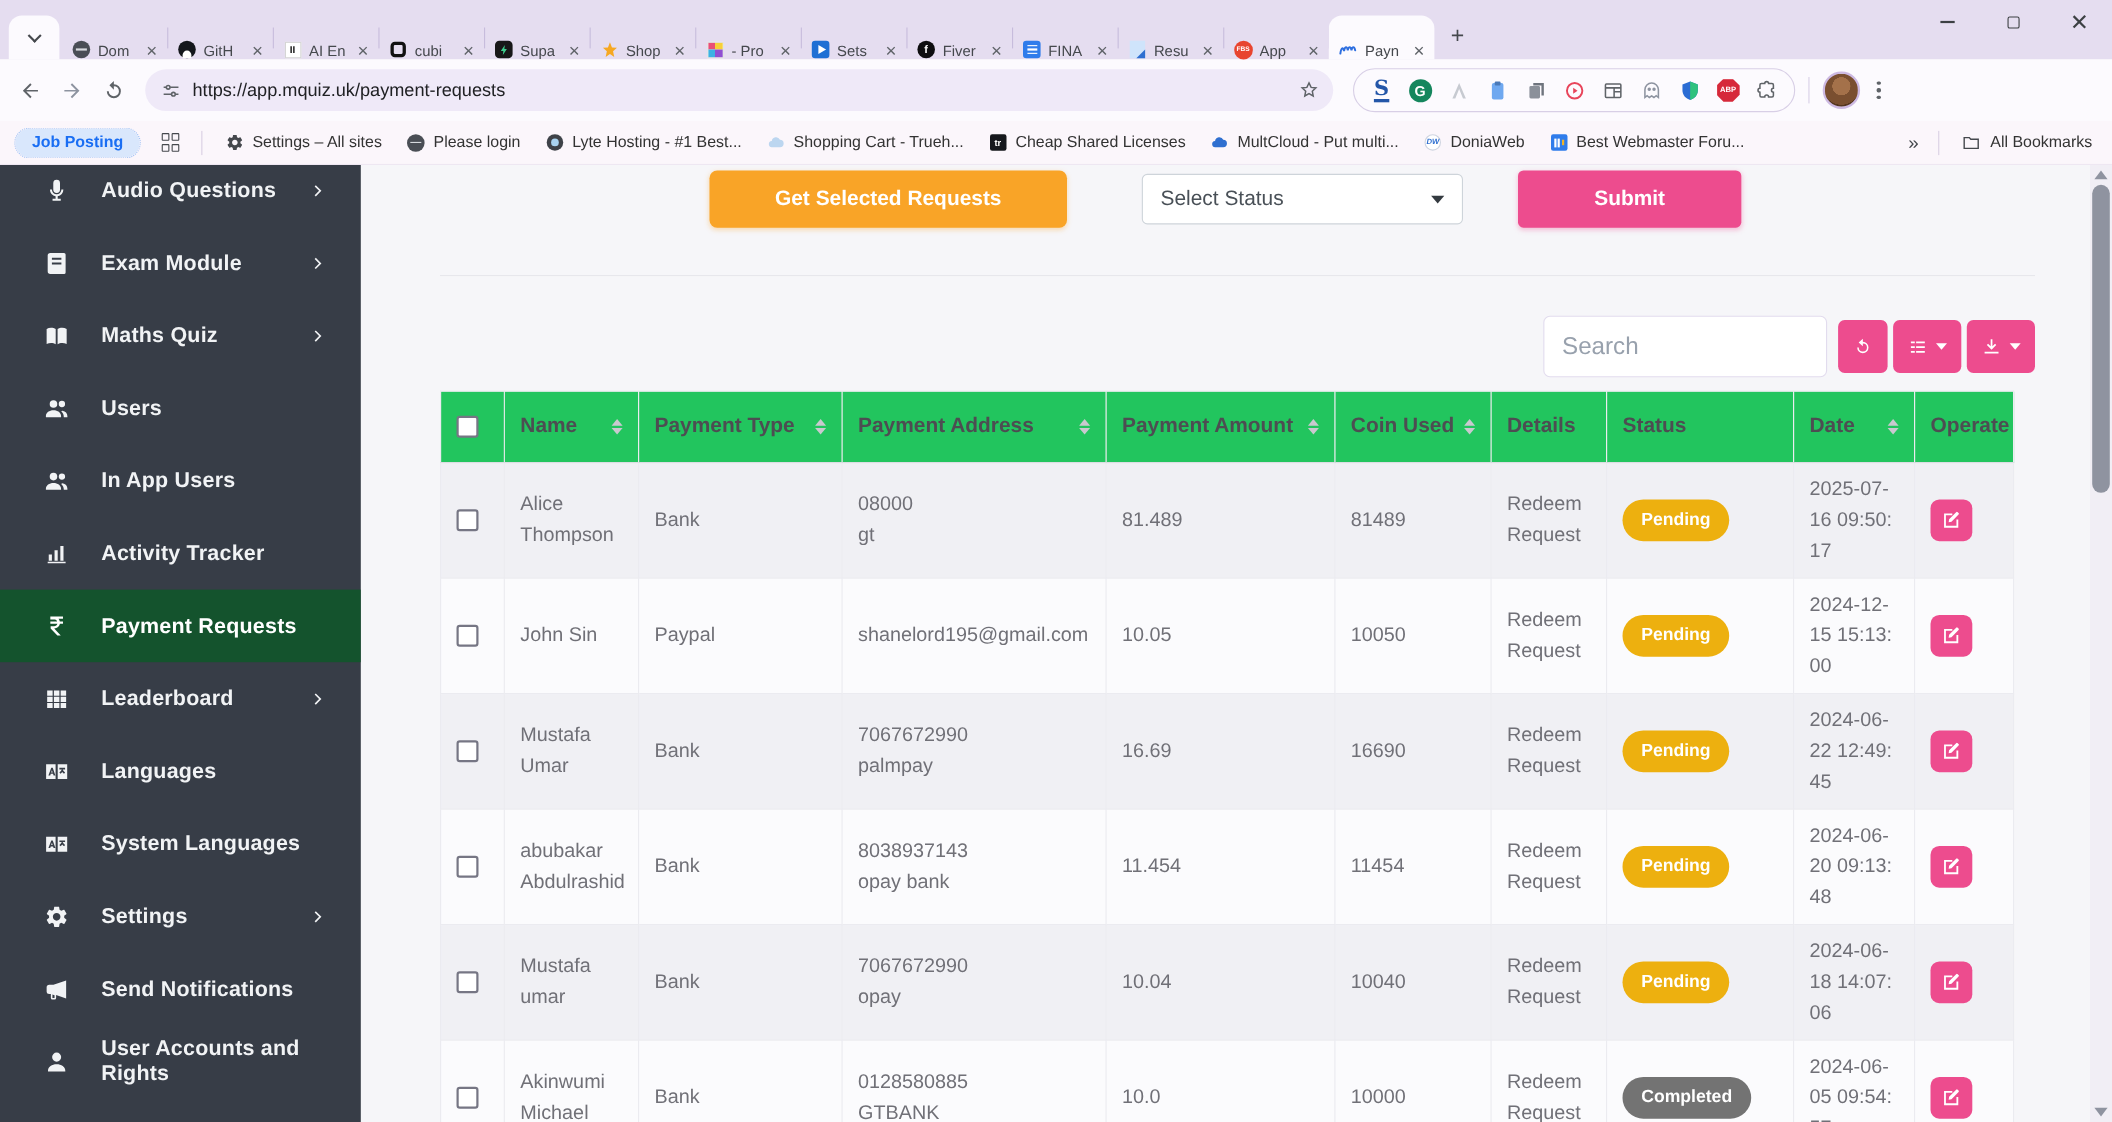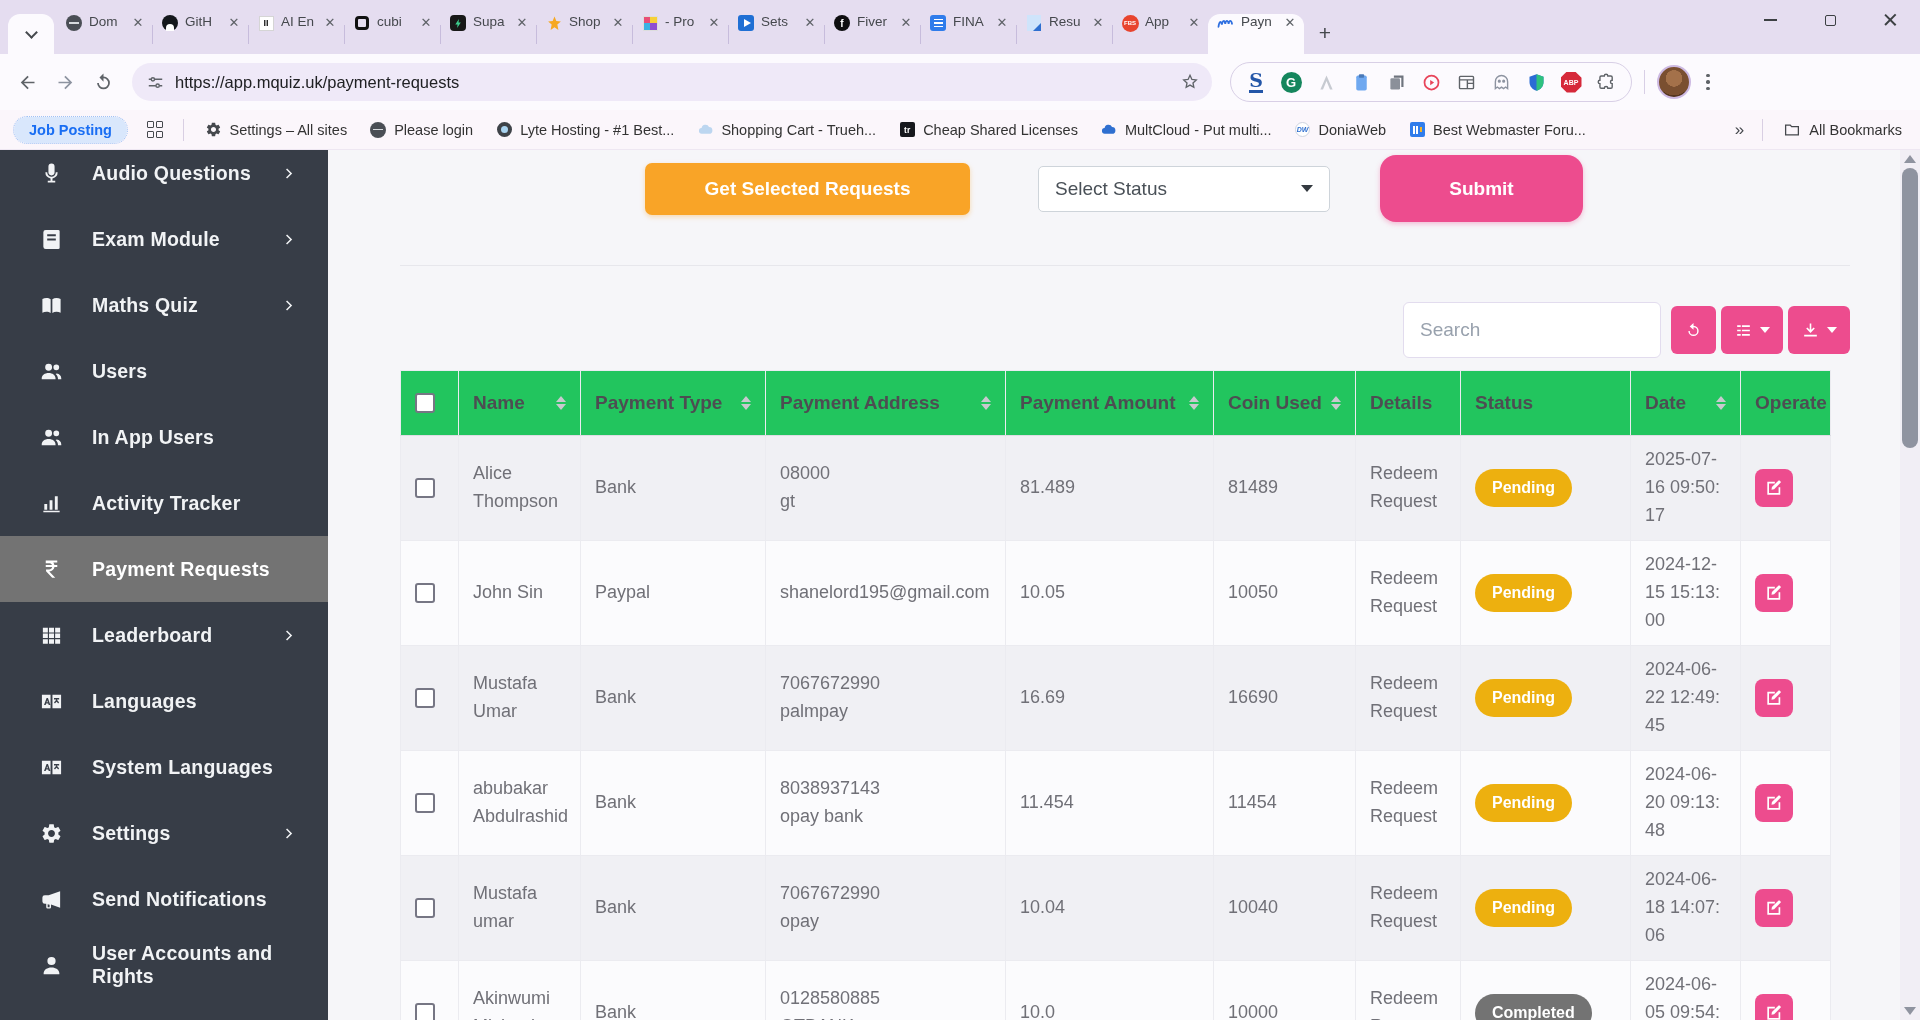--- a/index.html
+++ b/index.html
@@ -7,21 +7,21 @@
     font-family:"Liberation Sans", sans-serif; background:#f6f6f9; }
   svg { display:block; }
 
   
   .tabstrip { height:54px; background:#e5ddf0; display:flex; align-items:flex-end; padding-left:8px; }
   .tab-search { width:46px; height:40px; background:#fcfafe; border-radius:12px 12px 0 0; margin-right:2px;
     display:flex; align-items:center; justify-content:center; }
   .chev-dn { width:9px; height:9px; border-right:2px solid #45484d; border-bottom:2px solid #45484d;
     transform:rotate(45deg); margin-top:-4px; }
   .tabs { display:flex; align-items:flex-end; }
-  .tab { width:96px; height:40px; display:flex; align-items:flex-start; padding:0 6px 0 9px; gap:6px;
+  .tab { width:96px; height:40px; display:flex; align-items:flex-end; padding:0 6px 0 9px; gap:6px;
     position:relative; border-radius:12px 12px 0 0; }
   .tab .tlabel { flex:1; font-size:13.5px; color:#45484d; white-space:nowrap; overflow:hidden; }
   .tab .tclose { width:16px; height:16px; display:flex; align-items:center; justify-content:center;
     color:#5f6368; font-size:13px; border-radius:50%; }
   .tab:not(.active):not(:last-child)::after { content:""; position:absolute; right:-1px; top:11px;
     width:1.5px; height:19px; background:#c7bcdc; }
   .tab.active { background:#fcfafe; }
   .fav { width:18px; height:18px; flex:none; display:flex; align-items:center; justify-content:center; }
   .newtab { width:30px; height:30px; margin:0 0 6px 6px; display:flex; align-items:center; justify-content:center;
     font-size:21px; color:#45484d; border-radius:50%; }
@@ -69,42 +69,42 @@
   .bm-more { font-size:17px; color:#45484d; letter-spacing:-2px; }
   .bm-all { display:flex; align-items:center; gap:8px; font-size:14.5px; color:#333; }
   .bm-all svg { width:18px; height:18px; color:#45484d; }
 
   
   .app { height:870px; display:flex; position:relative; background:#f6f6f9; }
 
   aside { width:328px; background:#373d47; overflow:hidden; flex:none; }
   .sb-list { margin-top:-10px; }
   .sb-item { height:66px; display:flex; align-items:center; padding-left:36px; color:#f1f3f5; }
-  .sb-item.active { background:#737373; color:#fff; }
+  .sb-item.active { background:#14532d; color:#fff; }
   .sb-ico { width:30px; display:flex; justify-content:center; flex:none; }
   .sb-ico svg { width:23px; height:23px; fill:currentColor; }
   .sb-label { margin-left:26px; font-size:19.5px; font-weight:600; letter-spacing:.2px; flex:1; }
   .sb-chev { margin-right:30px; }
   .sb-chev svg { width:17px; height:17px; fill:currentColor; }
 
   main { flex:1; padding:5px 70px 0 72px; position:relative; }
 
   .actionrow { display:flex; align-items:center; }
   .btn-orange { margin-left:245px; width:325px; height:52px; background:#f9a427; border:none; border-radius:7px;
     color:#fff; font-size:19px; font-weight:bold; font-family:inherit; box-shadow:0 2px 5px rgba(249,164,39,.35); }
   .sel-status { margin-left:68px; width:292px; height:46px; background:#fff; border:1px solid #ced4da; border-radius:5px;
     display:flex; align-items:center; justify-content:space-between; padding:0 16px; font-size:19px; color:#495057; }
   .sel-caret { width:0; height:0; border-left:6px solid transparent; border-right:6px solid transparent; border-top:7px solid #343a40; }
-  .btn-pink { margin-left:50px; width:203px; height:67px; background:#ed4c8e; border:none; border-radius:16px;
+  .btn-pink { margin-left:50px; width:203px; height:52px; background:#ed4c8e; border:none; border-radius:5px;
     color:#fff; font-size:19px; font-weight:bold; font-family:inherit; box-shadow:0 2px 5px rgba(237,76,142,.35); }
   .hrline { border:none; border-top:1px solid #e7e7ec; margin-top:43px; }
 
   .searchrow { margin-top:36px; display:flex; justify-content:flex-end; align-items:center; gap:10px; }
   .search-input { width:258px; height:56px; border:1px solid #e2dcee; border-radius:6px; background:#fff;
-    font-size:19px; font-family:inherit; color:#000000; padding:0 16px; outline:none;margin-left:45px; }
+    font-size:22px; font-family:inherit; color:#000000; padding:0 16px; outline:none;margin-left:45px; }
   .search-input::placeholder { color:#98a1ad; }
   .tablebtns { display:flex; gap:5px; }
   .tbtn { height:48px; background:#ed4c8e; border:none; border-radius:6px; color:#fff;
     display:flex; align-items:center; justify-content:center; gap:7px; padding:0 13px; }
   .tbtn svg { width:19px; height:19px; fill:#fff; }
   .tbtn .caret { width:0; height:0; border-left:5px solid transparent; border-right:5px solid transparent; border-top:6px solid #fff; }
 
   table { margin-top:12px; border-collapse:collapse; table-layout:fixed; width:1430px; }
   th, td { border:1px solid #ebebf0; text-align:left; padding:10px 14px; vertical-align:middle; }
   thead th { height:65px; font-size:19px; color:#4d4d52; background:#22c55e; border-bottom:1px solid #dddde3; }

